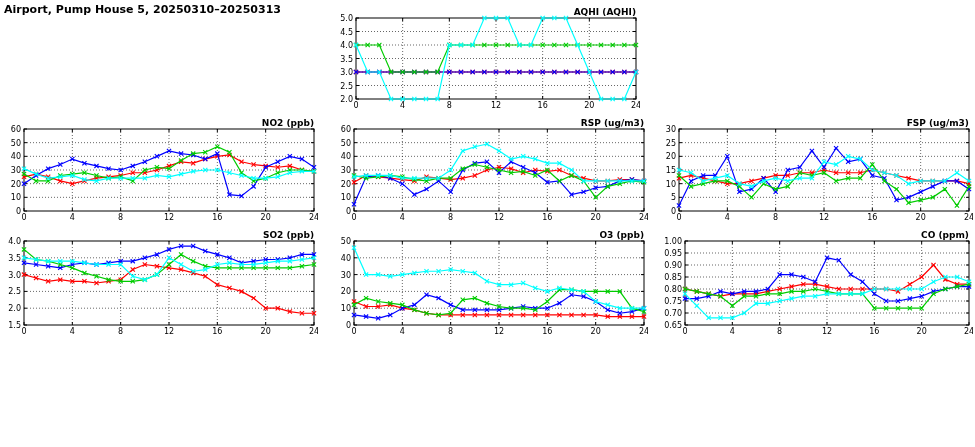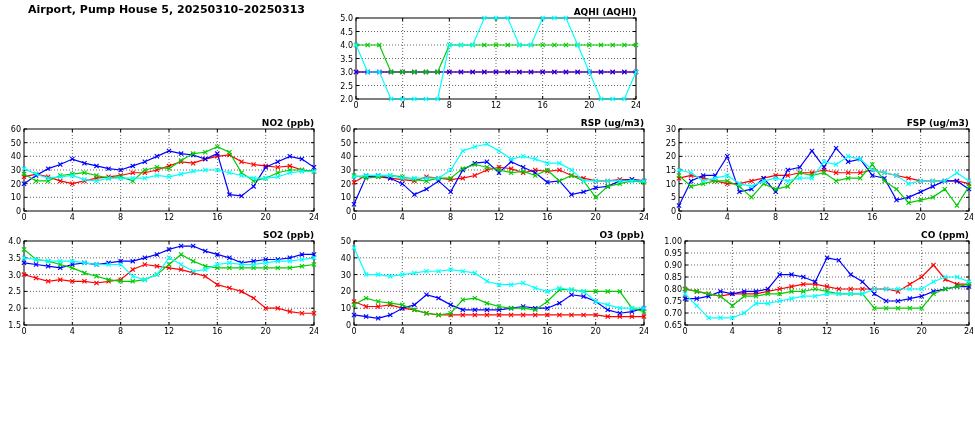--- a/index.html
+++ b/index.html
@@ -5,21 +5,21 @@
   html,body{margin:0;padding:0;}
   body{
     width:975px;height:447px;background:#ffffff;
     font-family:"DejaVu Sans",sans-serif;
     position:relative;overflow:hidden;
   }
   #title{
     position:absolute;left:4px;top:3px;
     font-family:"DejaVu Sans",sans-serif;
     font-weight:bold;font-size:11px;color:#000;
-    letter-spacing:0px;white-space:nowrap;margin-left:24px;
+    letter-spacing:0px;white-space:nowrap;
   }
   .panel{position:absolute;}
   .panel svg{display:block;}
   .plot-title{
     font-family:"DejaVu Sans",sans-serif;
     font-weight:bold;font-size:9px;fill:#000;
   }
   .tick-label{
     font-family:"DejaVu Sans",sans-serif;
     font-size:8px;fill:#000;

